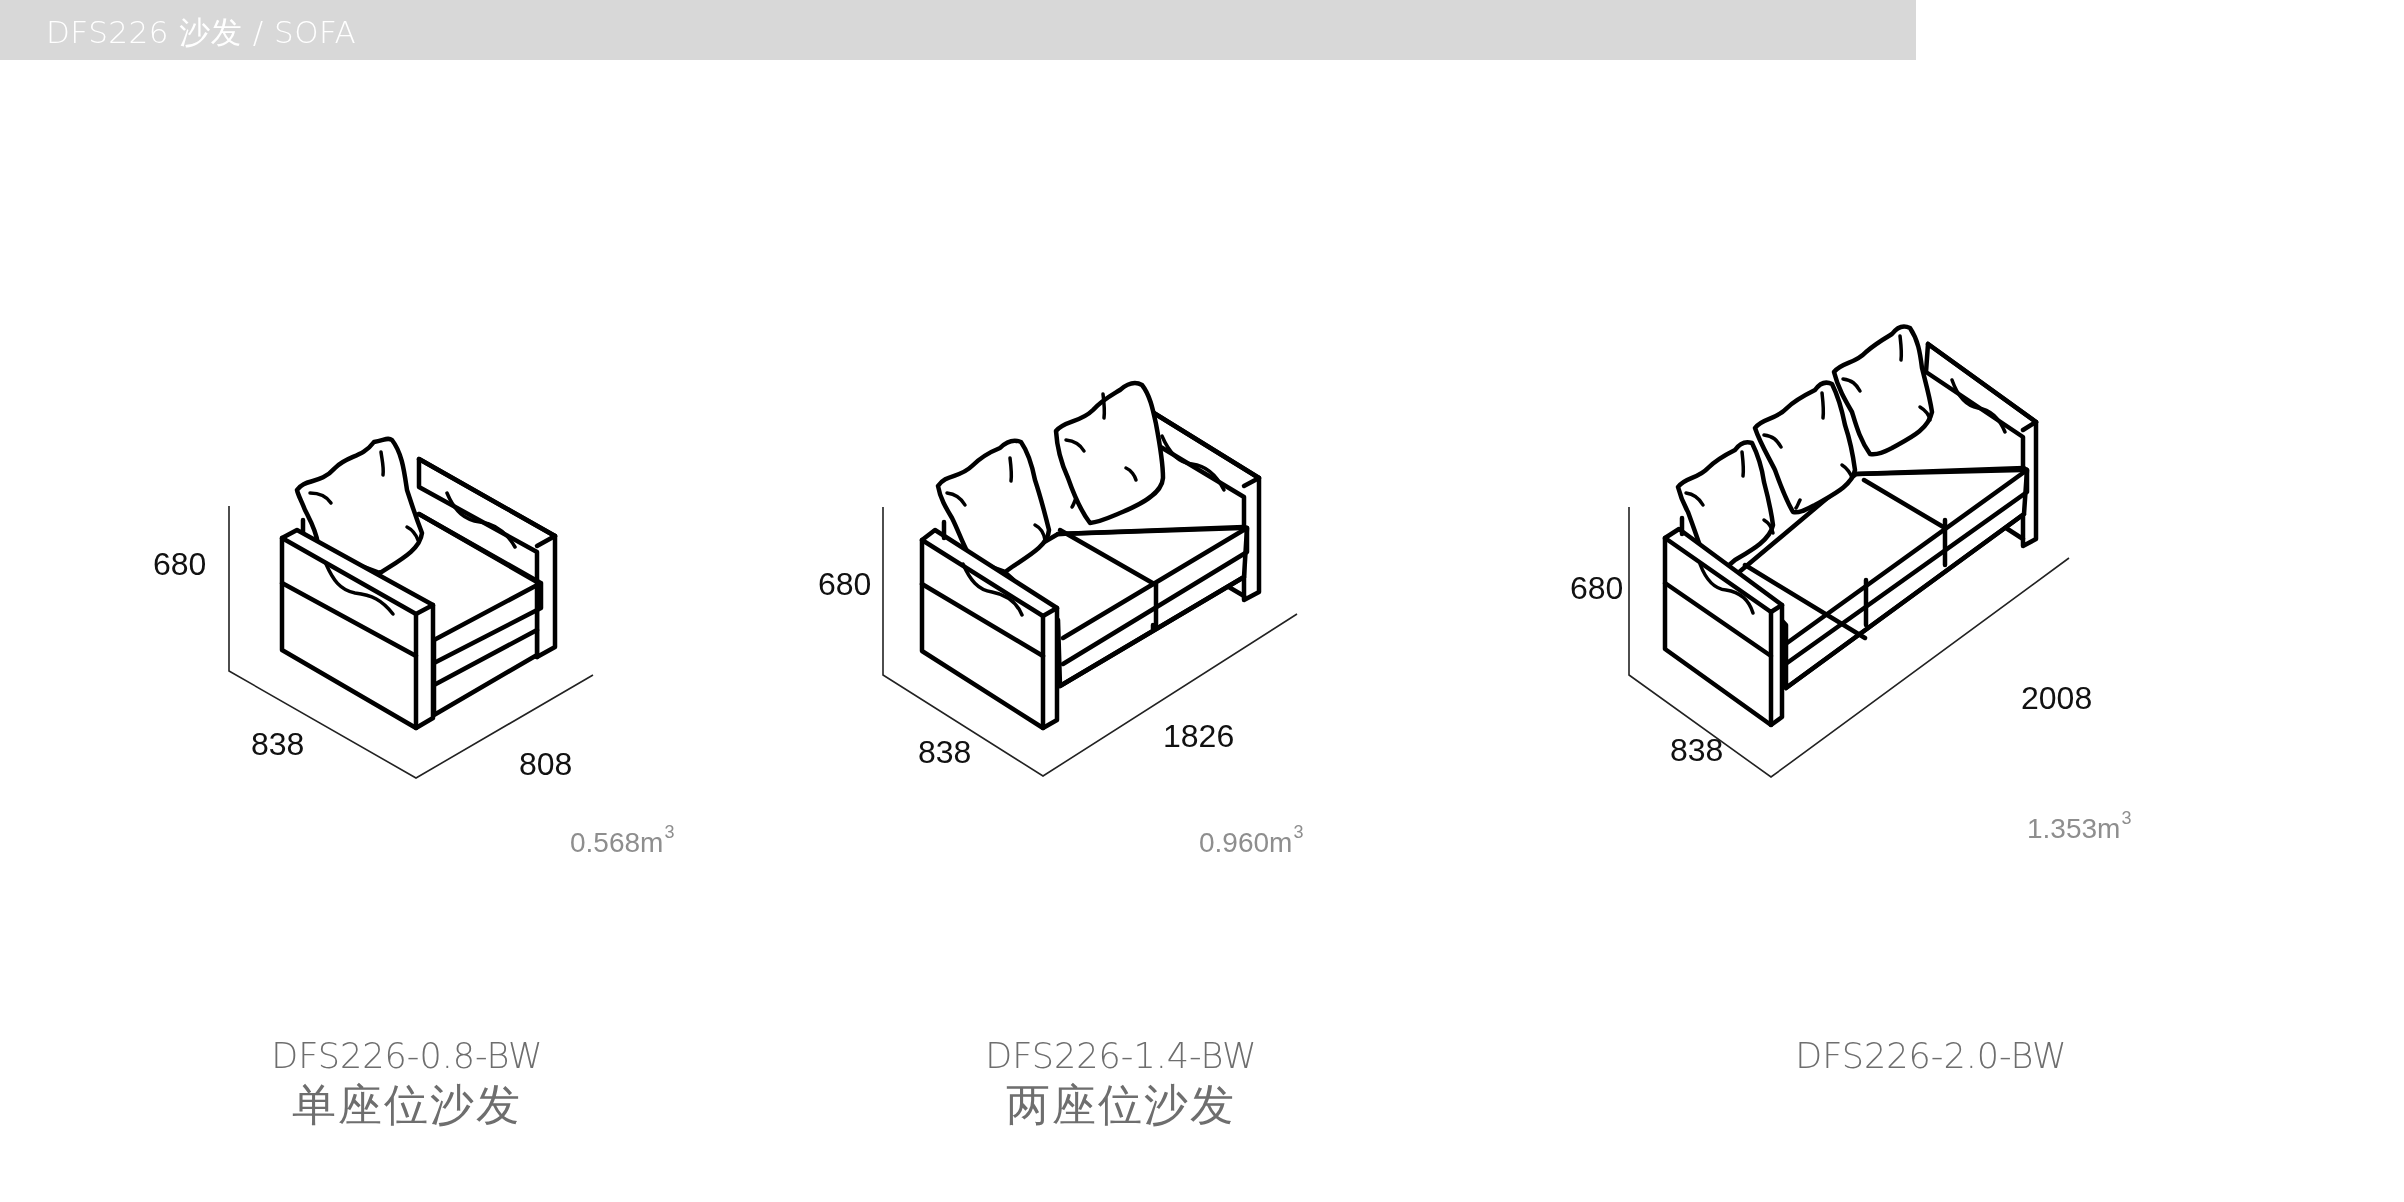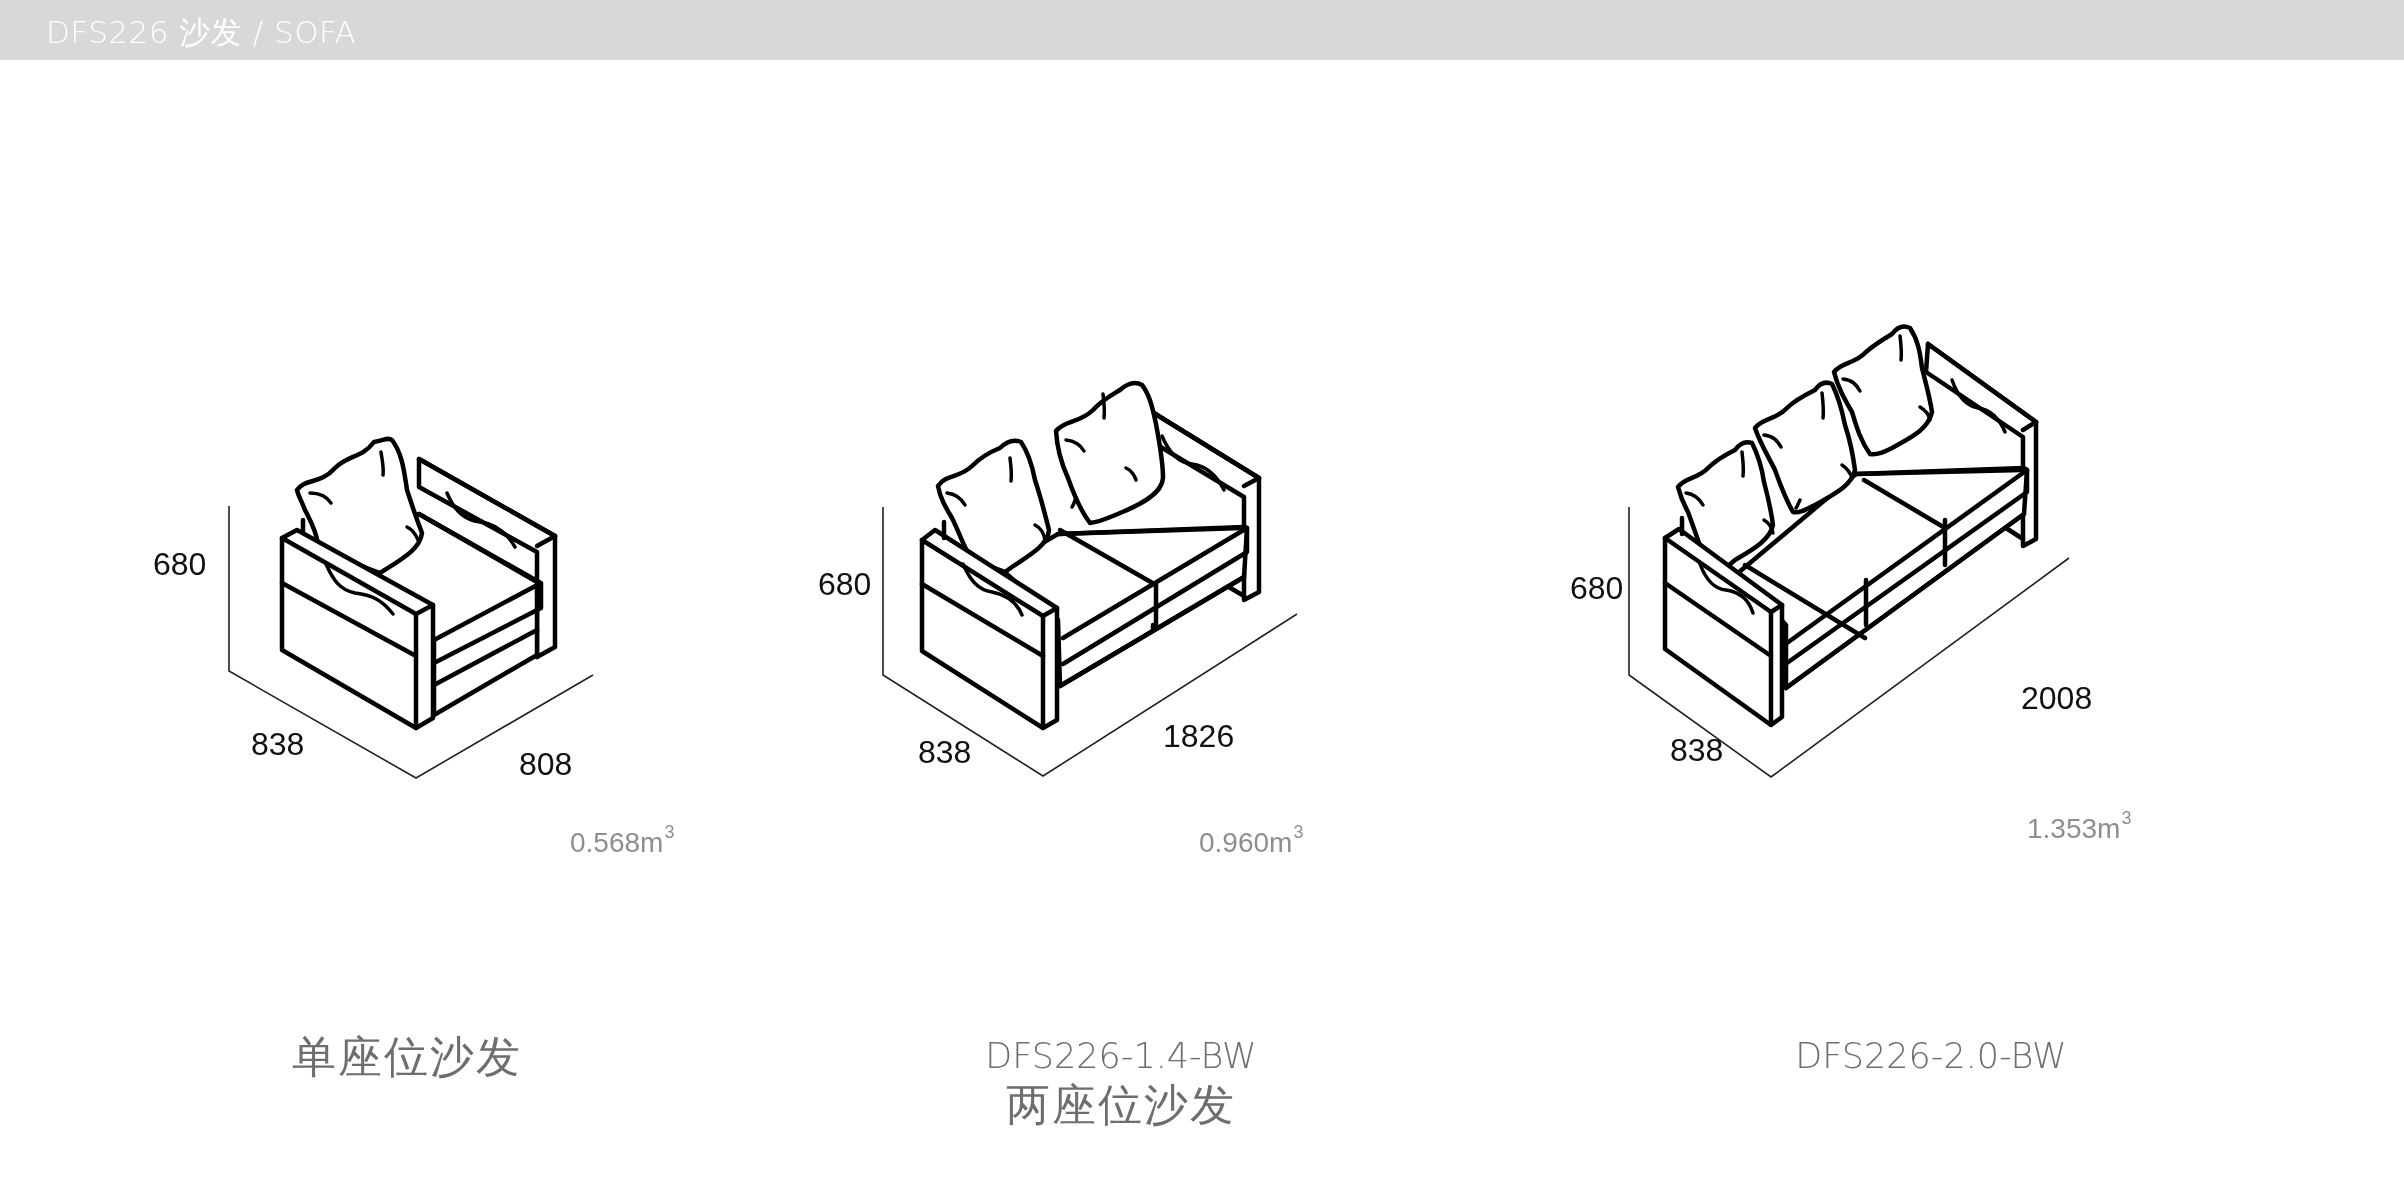--- a/index.html
+++ b/index.html
@@ -1,18 +1,18 @@
 <!DOCTYPE html>
 <html><head>
 <meta charset="utf-8">
 <style>
   html, body { margin: 0; padding: 0; background: #ffffff; }
   body { width: 2404px; height: 1202px; position: relative; overflow: hidden;
          font-family: "Liberation Sans", "DejaVu Sans", sans-serif; }
-  .header-bar { position: absolute; left: 0; top: 0; width: 2404px; height: 60px; background: #d8d8d8; }
+  .header-bar { position: absolute; left: 0; top: 0; width: 1916px; height: 60px; background: #d8d8d8; }
   .header-title { position: absolute; left: 46px; top: 12px; font-size: 31px; color: #ffffff;
                   font-family: "DejaVu Sans", sans-serif; font-weight: 300; letter-spacing: 0.5px; }
   .drawing { position: absolute; left: 0; top: 0; width: 2404px; height: 1202px; }
   .dim-label { position: absolute; font-size: 32px; color: #111111; font-family: "Liberation Sans", sans-serif; }
   .volume { position: absolute; font-size: 28px; color: #8e8e8e; font-family: "Liberation Sans", sans-serif; }
   .volume sup { font-size: 18px; vertical-align: 14px; margin-left: 1px; }
   .model-block { position: absolute; width: 420px; text-align: center; color: #6e6e6e; }
   .model-code { font-family: "DejaVu Sans", sans-serif; font-size: 35px; font-weight: 300; letter-spacing: 0px; line-height: 48px; }
   .model-name { font-family: "DejaVu Sans", sans-serif; font-size: 44px; line-height: 50px; letter-spacing: 2px; }
   svg .thin { stroke: #222; stroke-width: 1.6; fill: none; }
@@ -148,20 +148,21 @@
 
 <div class="dim-label" style="left:1570px; top:570px;">680</div>
 <div class="dim-label" style="left:1670px; top:732px;">838</div>
 <div class="dim-label" style="left:2021px; top:680px;">2008</div>
 
 <div class="volume" style="left:522px; top:822px;margin-left:48px;"><span>0.568m</span><sup>3</sup></div>
 <div class="volume" style="left:1199px; top:822px;"><span>0.960m</span><sup>3</sup></div>
 <div class="volume" style="left:2027px; top:808px;text-align:right;"><span>1.353m</span><sup>3</sup></div>
 
 <div class="model-block" style="left:197px; top:1032px;">
+  <div class="model-code">DFS226-0.8-BW</div>
   <div class="model-name">单座位沙发</div>
 </div>
 <div class="model-block" style="left:911px; top:1032px;">
   <div class="model-code">DFS226-1.4-BW</div>
   <div class="model-name">两座位沙发</div>
 </div>
 <div class="model-block" style="left:1721px; top:1032px;">
   <div class="model-code">DFS226-2.0-BW</div>
 </div>
 

